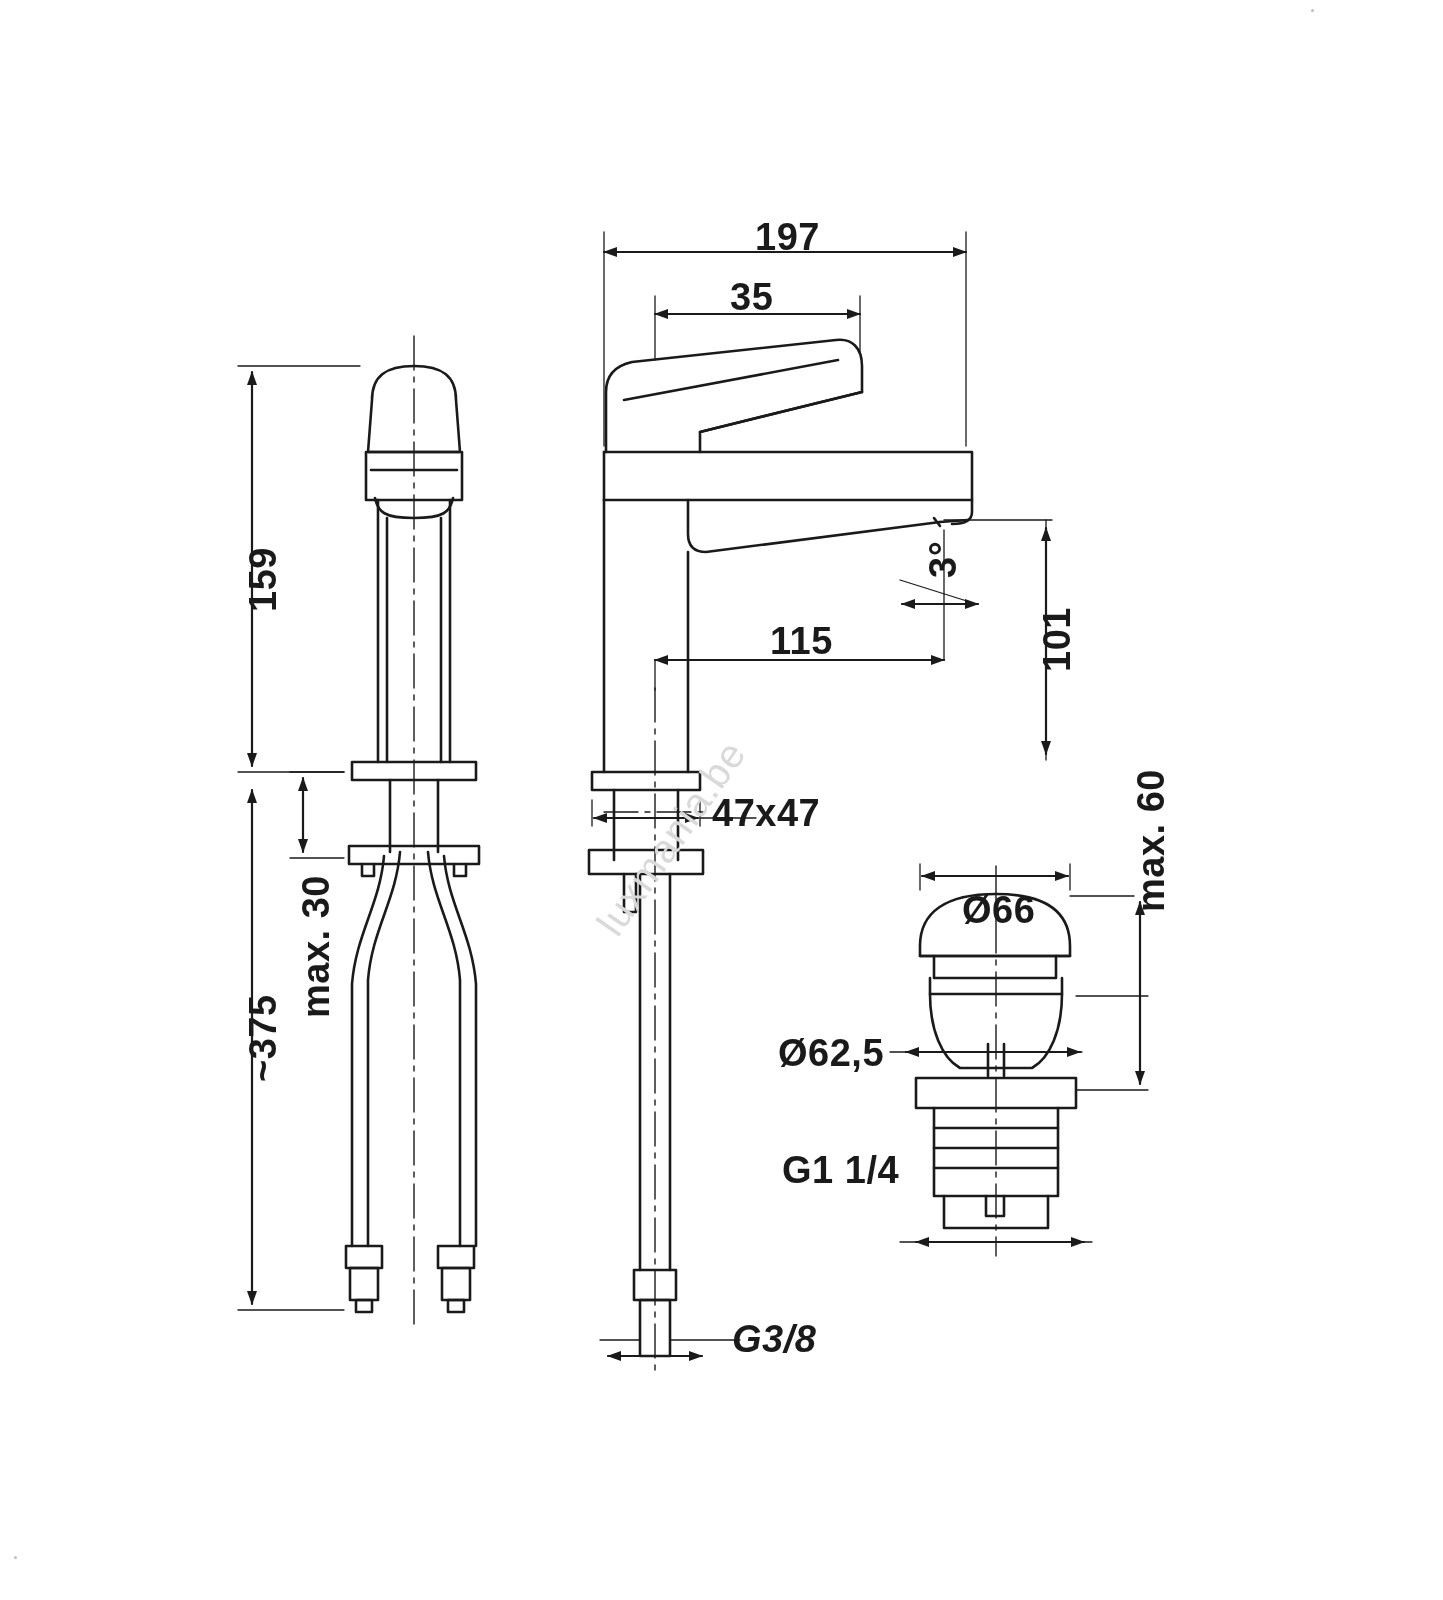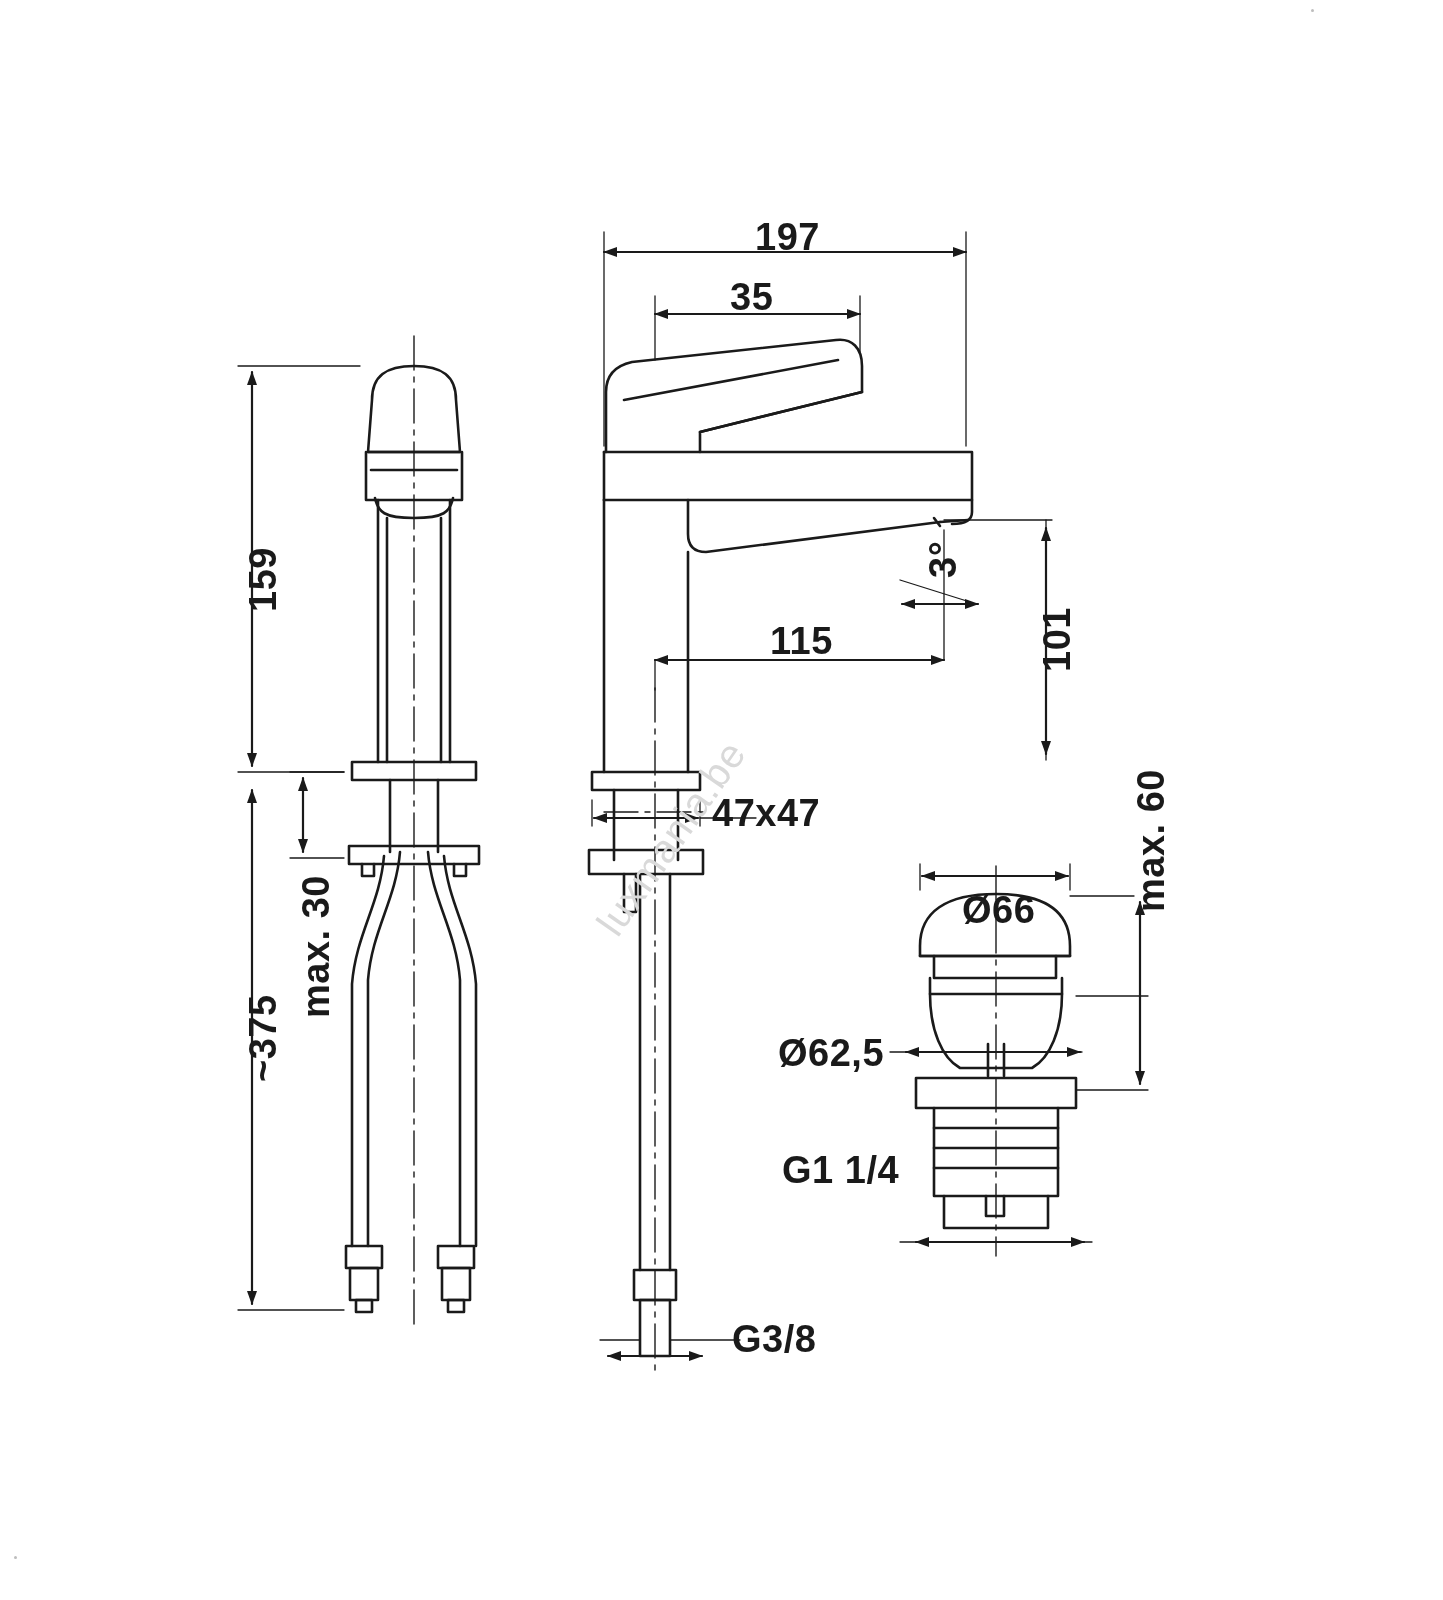--- a/index.html
+++ b/index.html
@@ -247,21 +247,21 @@
   <span class="dim-label" style="left:730px;top:276px;">35</span>
 
   <span class="dim-label rot" style="left:922px;top:578px;transform:rotate(-90deg);">3°</span>
 
   <span class="dim-label" style="left:770px;top:620px;">115</span>
 
   <span class="dim-label rot" style="left:1036px;top:672px;transform:rotate(-90deg);">101</span>
 
   <span class="dim-label" style="left:712px;top:792px;">47x47</span>
 
-  <span class="dim-label" style="left:732px;top:1318px;">G3/8</span>
+  <span class="dim-label" style="left:732px;top:1318px;font-style:italic;">G3/8</span>
 
   <span class="dim-label" style="left:962px;top:865px;margin-top:24px;">Ø66</span>
 
   <span class="dim-label rot" style="left:1130px;top:912px;transform:rotate(-90deg);">max. 60</span>
 
   <span class="dim-label" style="left:778px;top:1032px;">Ø62,5</span>
 
   <span class="dim-label" style="left:782px;top:1137px;margin-top:12px;">G1 1/4</span>
 
   <span class="watermark" style="left:588px;top:918px;">luxmania.be</span>

